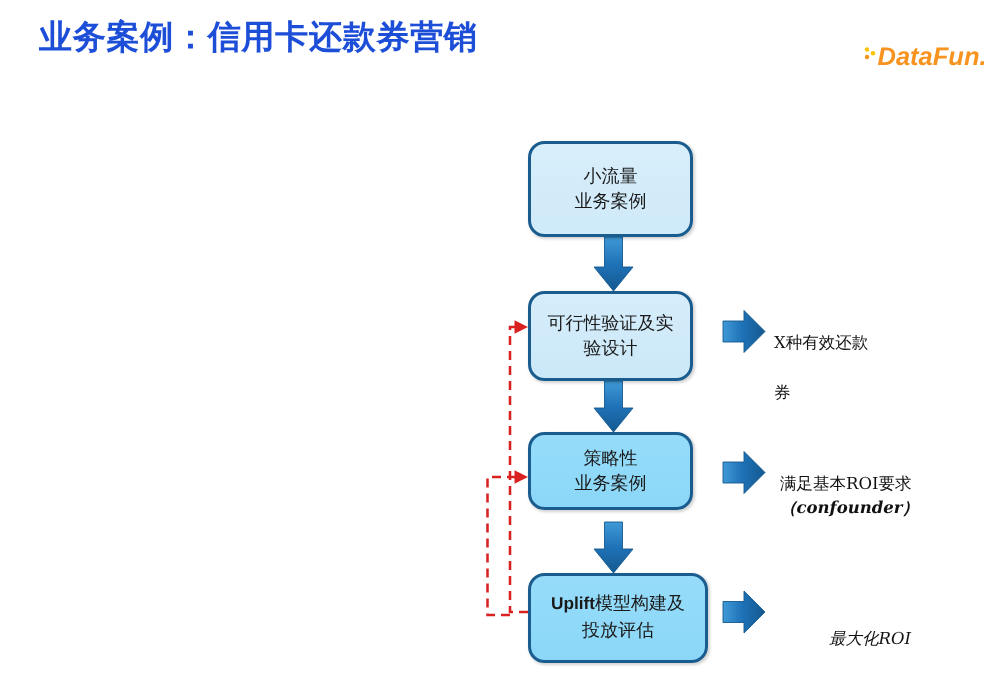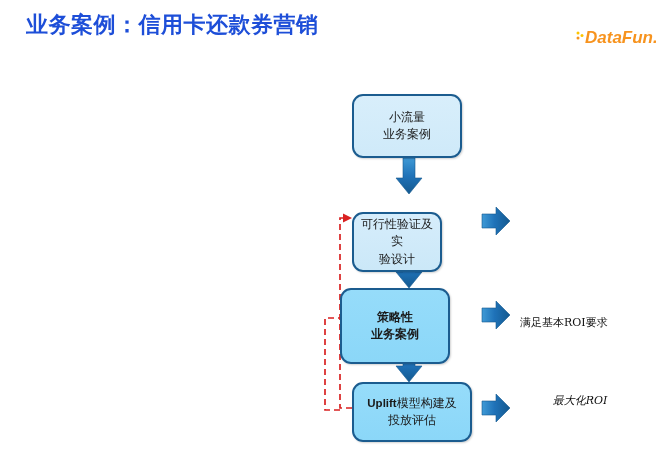--- a/index.html
+++ b/index.html
@@ -67,28 +67,27 @@
     font-family: "DejaVu Serif", "Liberation Serif", serif;
     font-size: 12px;
     line-height: 1.45;
     box-shadow: 1px 1px 2px rgba(0,0,0,0.18);
   }
   .node-1 {
     left: 352px; top: 94px; width: 110px; height: 64px;
     background: linear-gradient(180deg, #d8eefb 0%, #cfeaf9 100%);
   }
   .node-2 {
-    left: 352px; top: 212px; width: 90px; height: 60px;
+    left: 352px; top: 194px; width: 110px; height: 60px;
     background: linear-gradient(180deg, #d6edfb 0%, #cbe8f8 100%);
     align-items: center;
   }
   .node-3 {
-    left: 340px; top: 288px; width: 110px; height: 76px;
+    left: 352px; top: 288px; width: 110px; height: 52px;
     background: linear-gradient(180deg, #96dcfa 0%, #8bd7f8 100%);
-    font-weight: bold;
   }
   .node-4 {
     left: 352px; top: 382px; width: 120px; height: 60px;
     background: linear-gradient(180deg, #96dcfa 0%, #8bd7f8 100%);
   }
   .node-text { padding: 0 6px; }
   .node-text .latin {
     font-family: "Liberation Sans", sans-serif;
     font-weight: bold;
     font-size: 11.5px;
@@ -109,21 +108,21 @@
     left: 508px; top: 376px; width: 144px;
     font-style: italic;
     text-align: center;
   }
   .annot .sub {
     display: block;
     font-style: italic;
     font-weight: bold;
     font-family: "DejaVu Serif", "Liberation Serif", serif;
   }
-  .annot-3 .ln { display: block; }
+  .annot-3 .ln { display: block; margin-top: 25px; }
 </style>
 </head>
 <body>
 
 <div class="slide-title">业务案例：信用卡还款券营销</div>
 
 <div class="brand-logo">
   <svg width="82" height="22" viewBox="0 0 82 22" aria-hidden="true">
     <g>
       <circle cx="4" cy="7" r="1.5" fill="#fdc500"></circle>
@@ -206,23 +205,28 @@
     </div>
   </div>
 
   <div class="node node-4">
     <div class="node-text">
       <span class="latin">Uplift</span><span>模型构建及</span><br>
       <span>投放评估</span>
     </div>
   </div>
 
+  <div class="annot annot-1">
+    <span>X种有效还款</span><br>
+    <span>券</span>
+  </div>
 
   <div class="annot annot-2">
     <span>满足基本ROI要求</span>
+    <span class="sub">（confounder）</span>
   </div>
 
   <div class="annot annot-3">
     <span class="ln">最大化ROI</span>
     
   </div>
 
 </div>
 
 </body></html>

